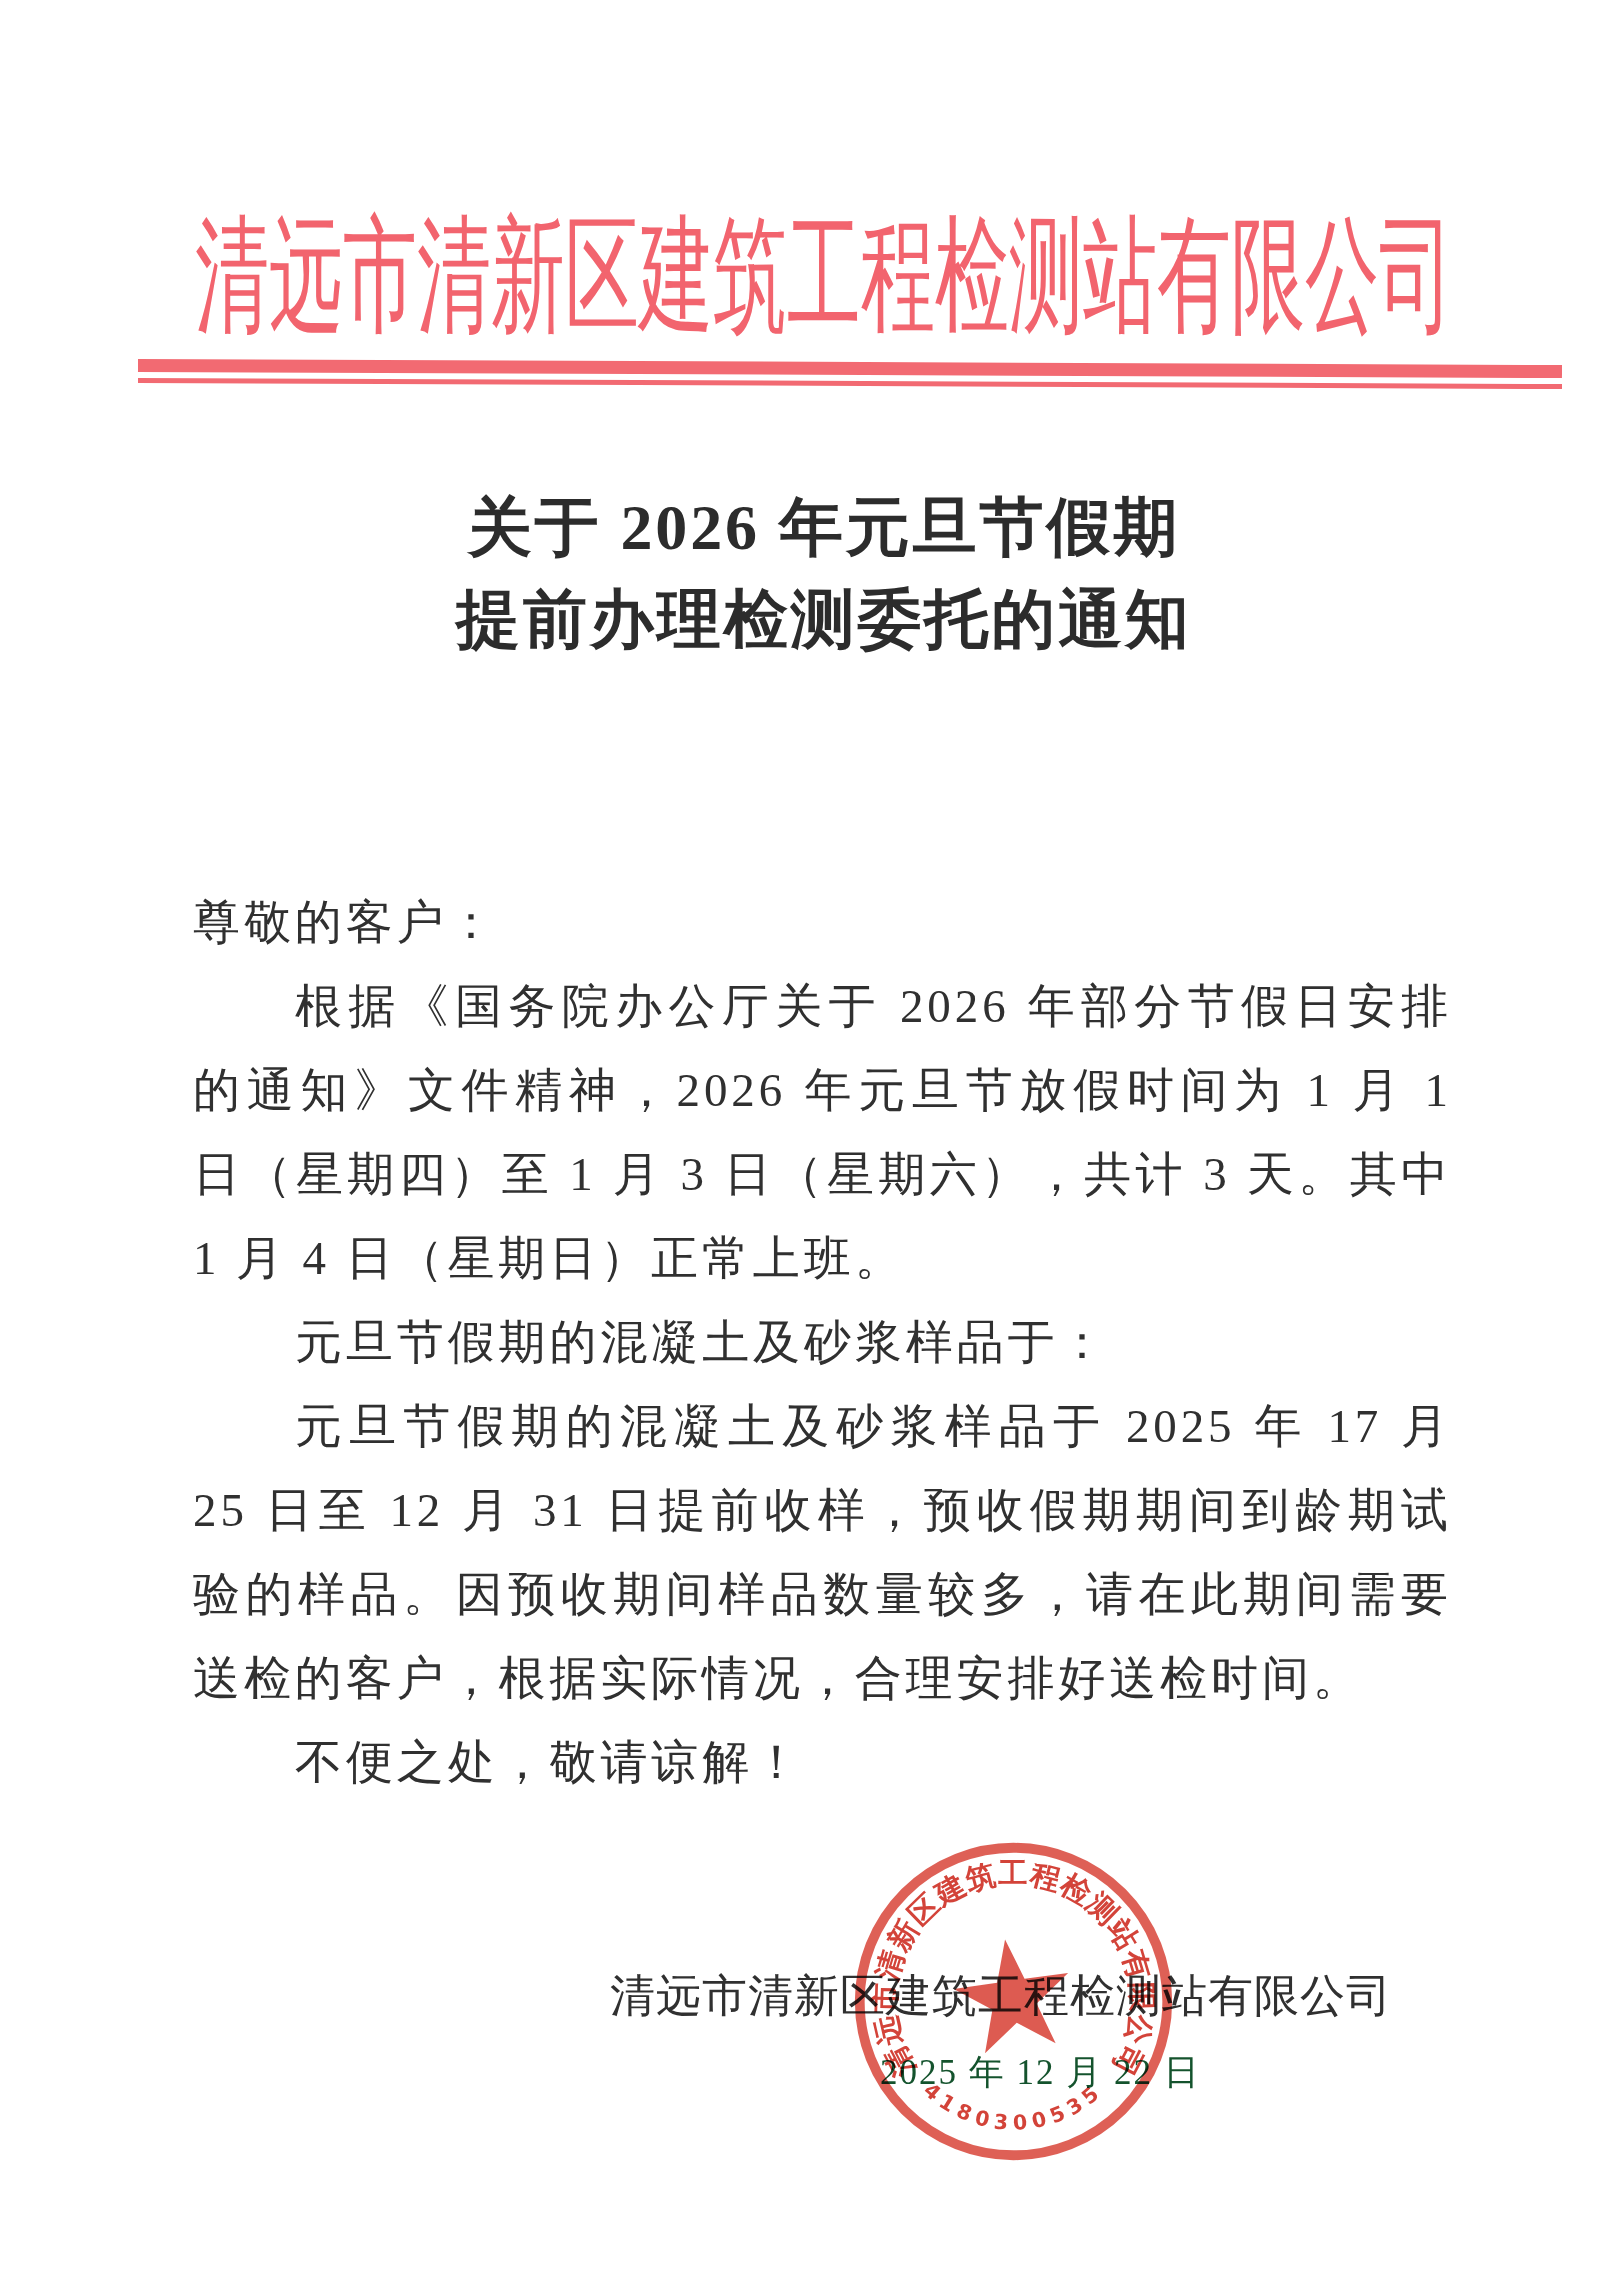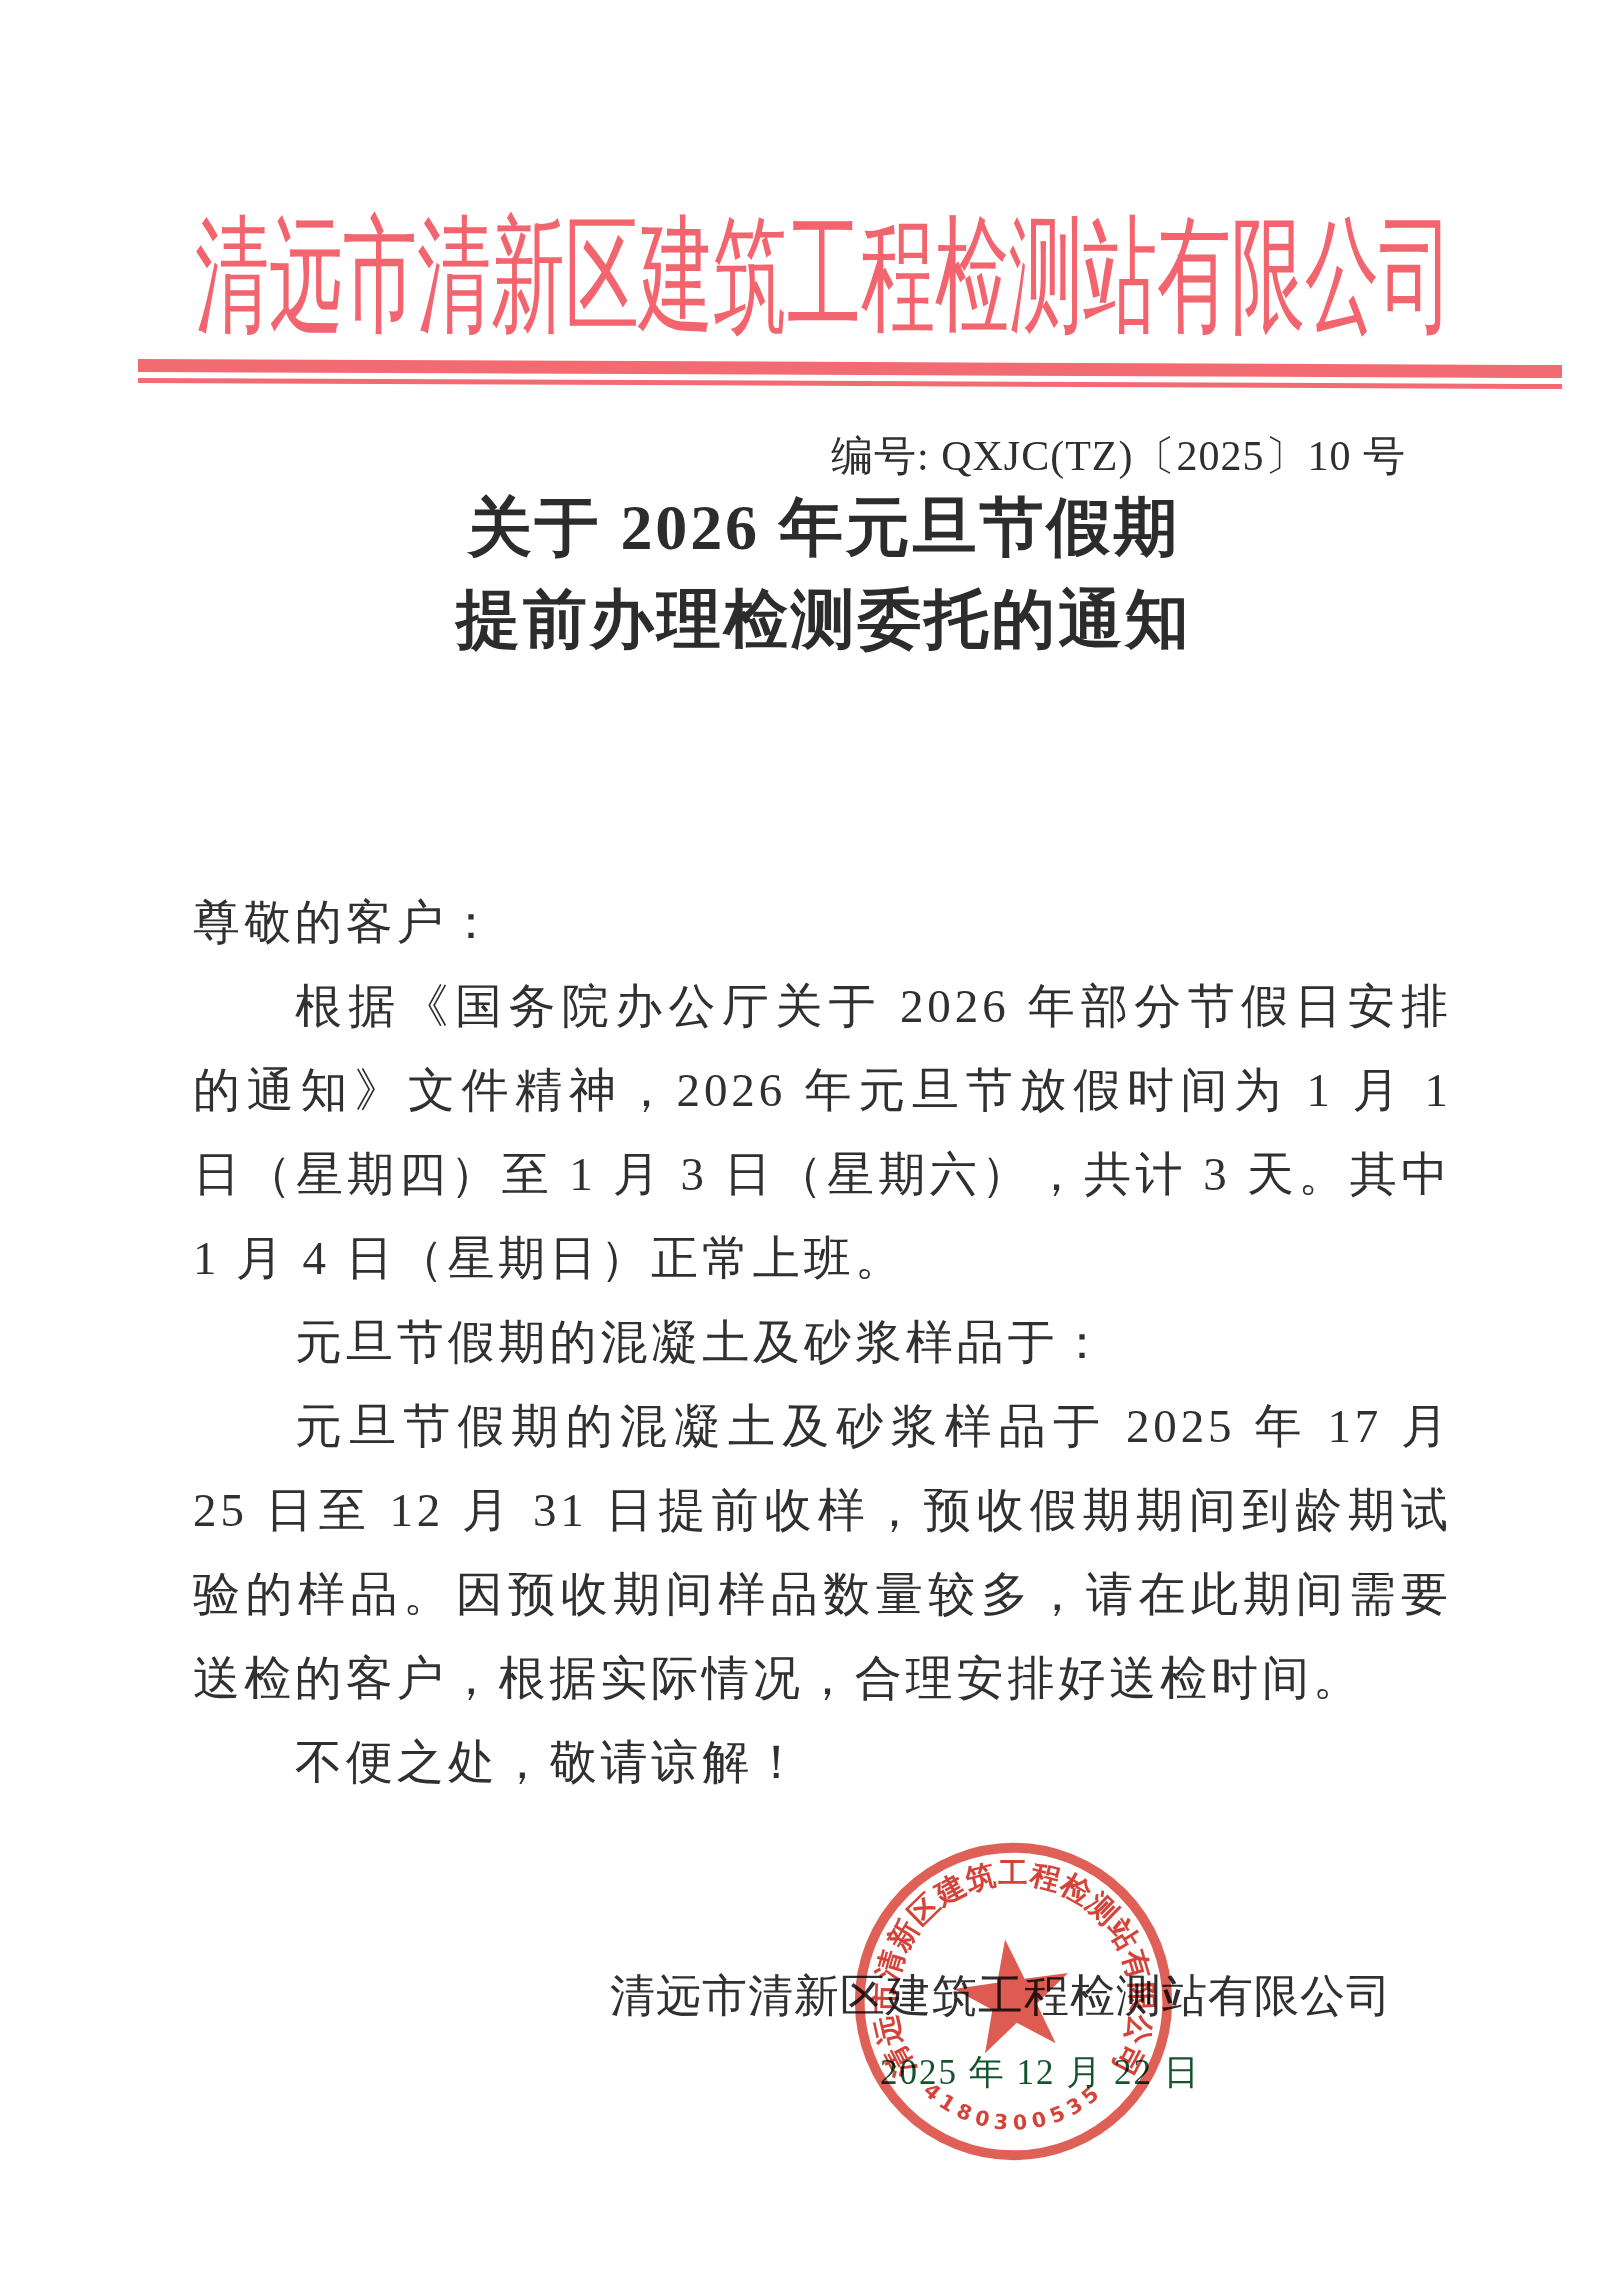--- a/index.html
+++ b/index.html
@@ -127,21 +127,20 @@
 </head>
 <body>
 
 <div class="page">
 
   <div class="letterhead">清远市清新区建筑工程检测站有限公司</div>
 
   <div class="rule-thick"></div>
   <div class="rule-thin"></div>
 
-  <div class="doc-number">编号: QXJC(TZ)〔2025〕10 号</div>
 
   <h1 class="title">
     <span>关于 2026 年元旦节假期</span>
     <span>提前办理检测委托的通知</span>
   </h1>
 
   <main class="body-text">
     <p class="salutation">尊敬的客户：</p>
     <p>根据《国务院办公厅关于 2026 年部分节假日安排的通知》文件精神，2026 年元旦节放假时间为 1 月 1 日（星期四）至 1 月 3 日（星期六），共计 3 天。其中 1 月 4 日（星期日）正常上班。</p>
     <p>元旦节假期的混凝土及砂浆样品于：</p>

